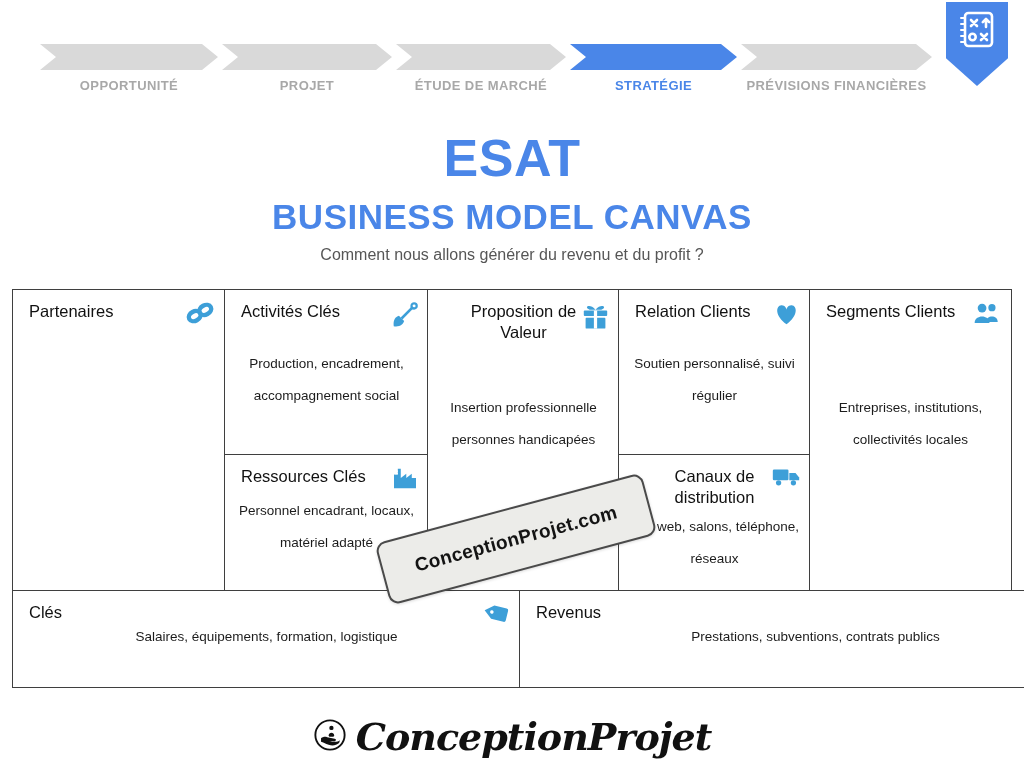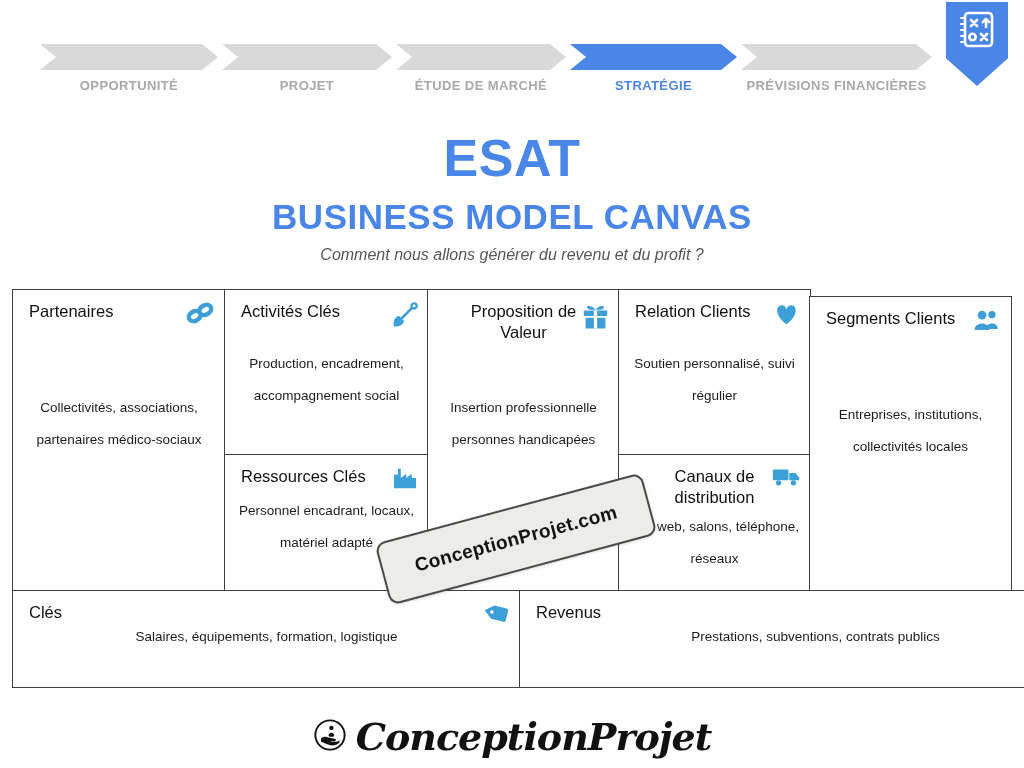--- a/index.html
+++ b/index.html
@@ -21,41 +21,41 @@
   .badge{position:absolute;left:946px;top:2px;width:62px;height:84px;background:#4a86e8;
          clip-path:polygon(0 0,100% 0,100% 67%,50% 100%,0 67%);
          display:flex;justify-content:center;align-items:flex-start;padding-top:6px;box-sizing:border-box;}
 
   
   .h-title{position:absolute;left:0;right:0;top:128px;text-align:center;
            font-size:52px;font-weight:bold;color:#4a86e8;letter-spacing:.5px;}
   .h-sub{position:absolute;left:0;right:0;top:197px;text-align:center;
          font-size:35px;font-weight:bold;color:#4a86e8;letter-spacing:.5px;}
   .h-tag{position:absolute;left:0;right:0;top:246px;text-align:center;
-         font-size:16px;font-style:italic;color:#565656;}
+         font-size:16px;color:#565656;}
 
   
   .cell{position:absolute;box-sizing:border-box;border:1.6px solid #3f3f3f;background:#fff;}
   .cell-head{display:flex;justify-content:space-between;align-items:flex-start;
              padding:11px 10px 0 16px;}
   .cell-title{font-size:16.5px;color:#111;line-height:1.3;}
   .cell-icon{color:#3d9fd8;flex:none;margin-top:1px;}
   .cell.centered .cell-head{display:block;padding:11px 0 0 0;}
   .cell.centered .cell-title{display:block;text-align:center;margin:0 auto;max-width:140px;}
   .cell.centered .cell-icon{position:absolute;top:11px;right:10px;}
   .cell-body{position:absolute;left:6px;right:6px;text-align:center;
              font-size:13.5px;line-height:2.35;color:#1c1c1c;}
 
   #cell-partenaires{left:12px; top:289px;width:214px;height:303px;}
   #cell-activites  {left:224px;top:289px;width:205px;height:167px;}
   #cell-ressources {left:224px;top:454px;width:205px;height:138px;}
   #cell-proposition{left:427px;top:289px;width:193px;height:303px;}
   #cell-relation   {left:618px;top:289px;width:193px;height:167px;}
   #cell-canaux     {left:618px;top:454px;width:193px;height:138px;}
-  #cell-segments   {left:809px;top:289px;width:203px;height:303px;margin-top:7px;}
+  #cell-segments   {left:809px;top:289px;width:203px;height:303px;}
   #cell-couts      {left:12px; top:590px;width:509px;height:98px;}
   #cell-revenus    {left:519px;top:590px;width:593px;height:98px;}
 
   #cell-partenaires .cell-body{top:102px;}
   #cell-activites   .cell-body{top:58px;}
   #cell-ressources  .cell-body{top:40px;}
   #cell-proposition .cell-body{top:102px;}
   #cell-relation    .cell-body{top:58px;}
   #cell-canaux      .cell-body{top:56px;}
   #cell-segments    .cell-body{top:102px;}
@@ -125,21 +125,20 @@
       <span class="cell-title">Partenaires</span>
       <span class="cell-icon">
         <svg viewBox="0 0 34 24" width="30" height="22">
             <g fill="none" stroke="currentColor" stroke-width="5">
           <ellipse cx="11" cy="15.5" rx="7" ry="5.3" transform="rotate(-28 11 15.5)"></ellipse>
           <ellipse cx="23" cy="8.5" rx="7" ry="5.3" transform="rotate(-28 23 8.5)"></ellipse>
             </g>
           </svg>
       </span>
     </div>
-    <div class="cell-body">Collectivités, associations, partenaires médico-sociaux</div>
   </div>
 
   <div class="cell" id="cell-activites">
     <div class="cell-head">
       <span class="cell-title">Activités Clés</span>
       <span class="cell-icon">
         <svg viewBox="0 0 30 30" width="26" height="26">
           <path d="M11 19 L24 6" stroke="currentColor" stroke-width="3" fill="none"></path>
           <circle cx="25.5" cy="4.5" r="3" fill="none" stroke="currentColor" stroke-width="2.6"></circle>
           <path d="M2 28 c-1 -7 2 -11 6 -12 l6 6 c-1 4 -5 7 -12 6z" fill="currentColor"></path>

